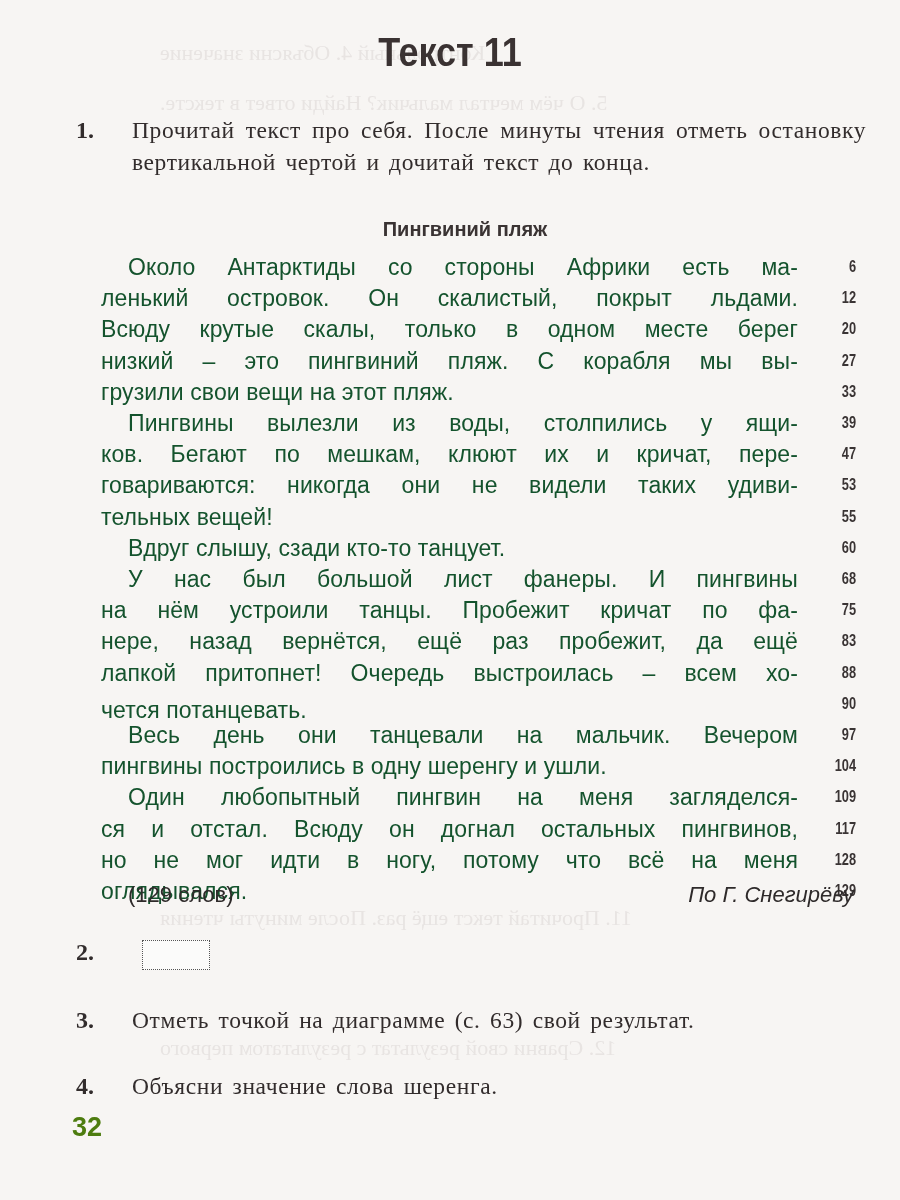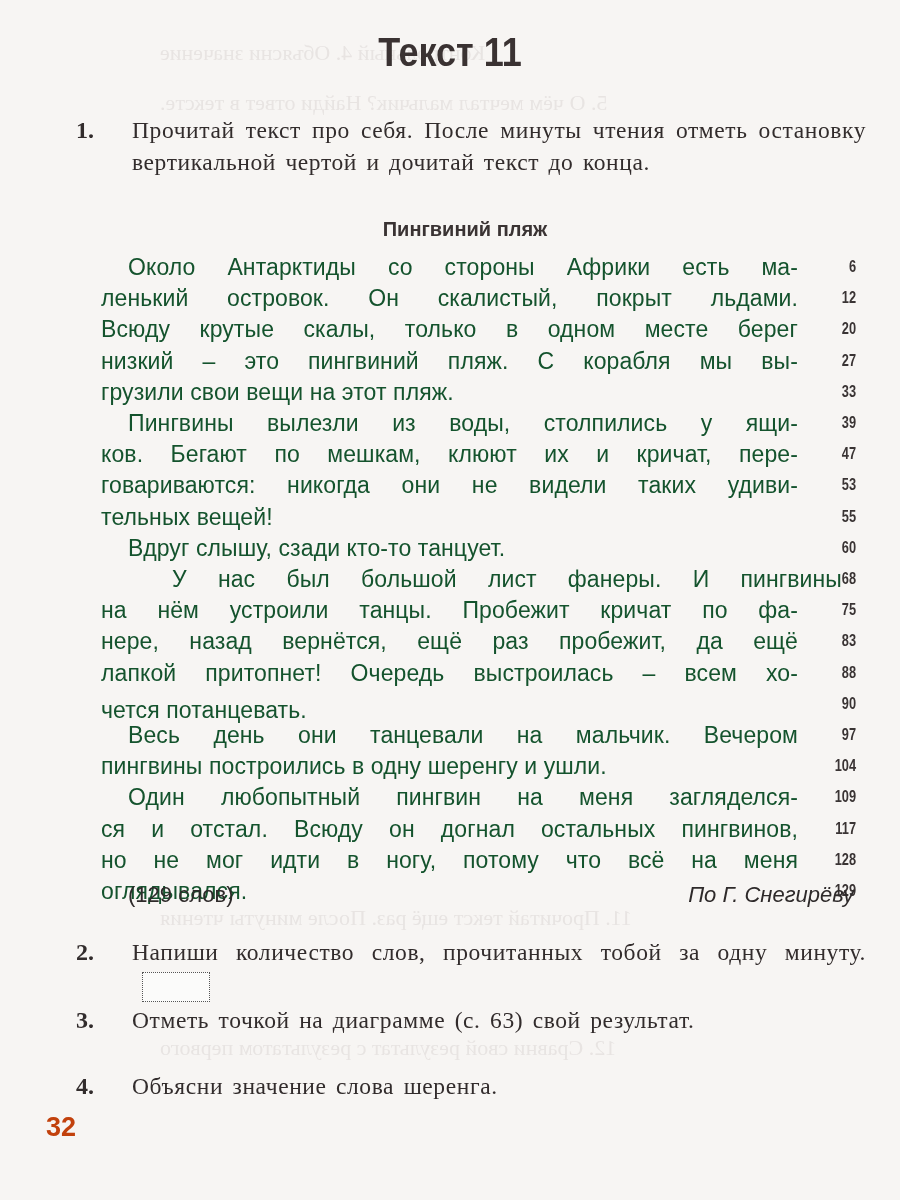--- a/index.html
+++ b/index.html
@@ -60,23 +60,23 @@
     font-family: "Liberation Sans", sans-serif; font-style: italic;
     font-size: 22px; color: #2e2a2a;
   }
   .answer-box {
     display: inline-block; width: 66px; height: 28px;
     border: 1px dotted #555; vertical-align: middle; margin-left: 10px;
     background: #fbfbfa;
   }
   .bold-word { font-weight: normal; }
   .page-number {
-    position: absolute; left: 46px; top: 1112px;
+    position: absolute; left: 72px; top: 1112px;
     font-family: "Liberation Sans", sans-serif; font-weight: bold;
-    font-size: 27px; color: #c2410c;
+    font-size: 27px; color: #4d7c0f;
   }
   .bleed {
     position: absolute; font-family: "Liberation Serif", serif; font-size: 22px;
     color: rgba(120,110,110,0.12); transform: scaleX(-1); white-space: nowrap;
     pointer-events: none;
   }
 </style>
 </head>
 <body>
 
@@ -110,21 +110,21 @@
       <div class="line first" style="top: 408px; left: 128px; width: 670px;">Пингвины вылезли из воды, столпились у ящи-</div>
       <div class="count" style="top: 408px;">39</div>
       <div class="line rest" style="top: 439px;">ков. Бегают по мешкам, клюют их и кричат, пере-</div>
       <div class="count" style="top: 439px;">47</div>
       <div class="line rest" style="top: 470px;">говариваются: никогда они не видели таких удиви-</div>
       <div class="count" style="top: 470px;">53</div>
       <div class="line rest last" style="top: 502px;">тельных вещей!</div>
       <div class="count" style="top: 502px;">55</div>
       <div class="line first last" style="top: 533px; left: 128px; width: 670px;">Вдруг слышу, сзади кто-то танцует.</div>
       <div class="count" style="top: 533px;">60</div>
-      <div class="line first" style="top: 564px; left: 128px; width: 670px; margin-left: 44px;">У нас был большой лист фанеры. И пингвины</div>
+      <div class="line first" style="top: 564px; left: 128px; width: 670px;">У нас был большой лист фанеры. И пингвины</div>
       <div class="count" style="top: 564px;">68</div>
       <div class="line rest" style="top: 595px;">на нём устроили танцы. Пробежит кричат по фа-</div>
       <div class="count" style="top: 595px;">75</div>
       <div class="line rest" style="top: 626px;">нере, назад вернётся, ещё раз пробежит, да ещё</div>
       <div class="count" style="top: 626px;">83</div>
       <div class="line rest" style="top: 658px;">лапкой притопнет! Очередь выстроилась – всем хо-</div>
       <div class="count" style="top: 658px;">88</div>
       <div class="line rest last" style="top: 689px; margin-top: 6px;">чется потанцевать.</div>
       <div class="count" style="top: 689px;">90</div>
       <div class="line first" style="top: 720px; left: 128px; width: 670px;">Весь день они танцевали на мальчик. Вечером</div>
@@ -139,21 +139,21 @@
       <div class="count" style="top: 845px;">128</div>
       <div class="line rest last" style="top: 876px;">оглядывался.</div>
       <div class="count" style="top: 876px;">129</div>
     </div>
 
   <div class="wordcount">(129 слов)</div>
   <div class="author">По Г. Снегирёву</div>
 
   <div class="task" style="top:936px;">
     <span class="num">2.</span>
-    <div class="body"><span>Напиши количество слов, прочитанных тобой за одну минуту.</span><span class="answer-box"></span></div>
+    <div class="body"><span class="answer-box"></span></div>
   </div>
 
   <div class="task" style="top:1004px;">
     <span class="num">3.</span>
     <div class="body">Отметь точкой на диаграмме (с. 63) свой результат.</div>
   </div>
 
   <div class="task" style="top:1070px;">
     <span class="num">4.</span>
     <div class="body"><span>Объясни значение слова </span><span class="bold-word">шеренга</span><span>.</span></div>

